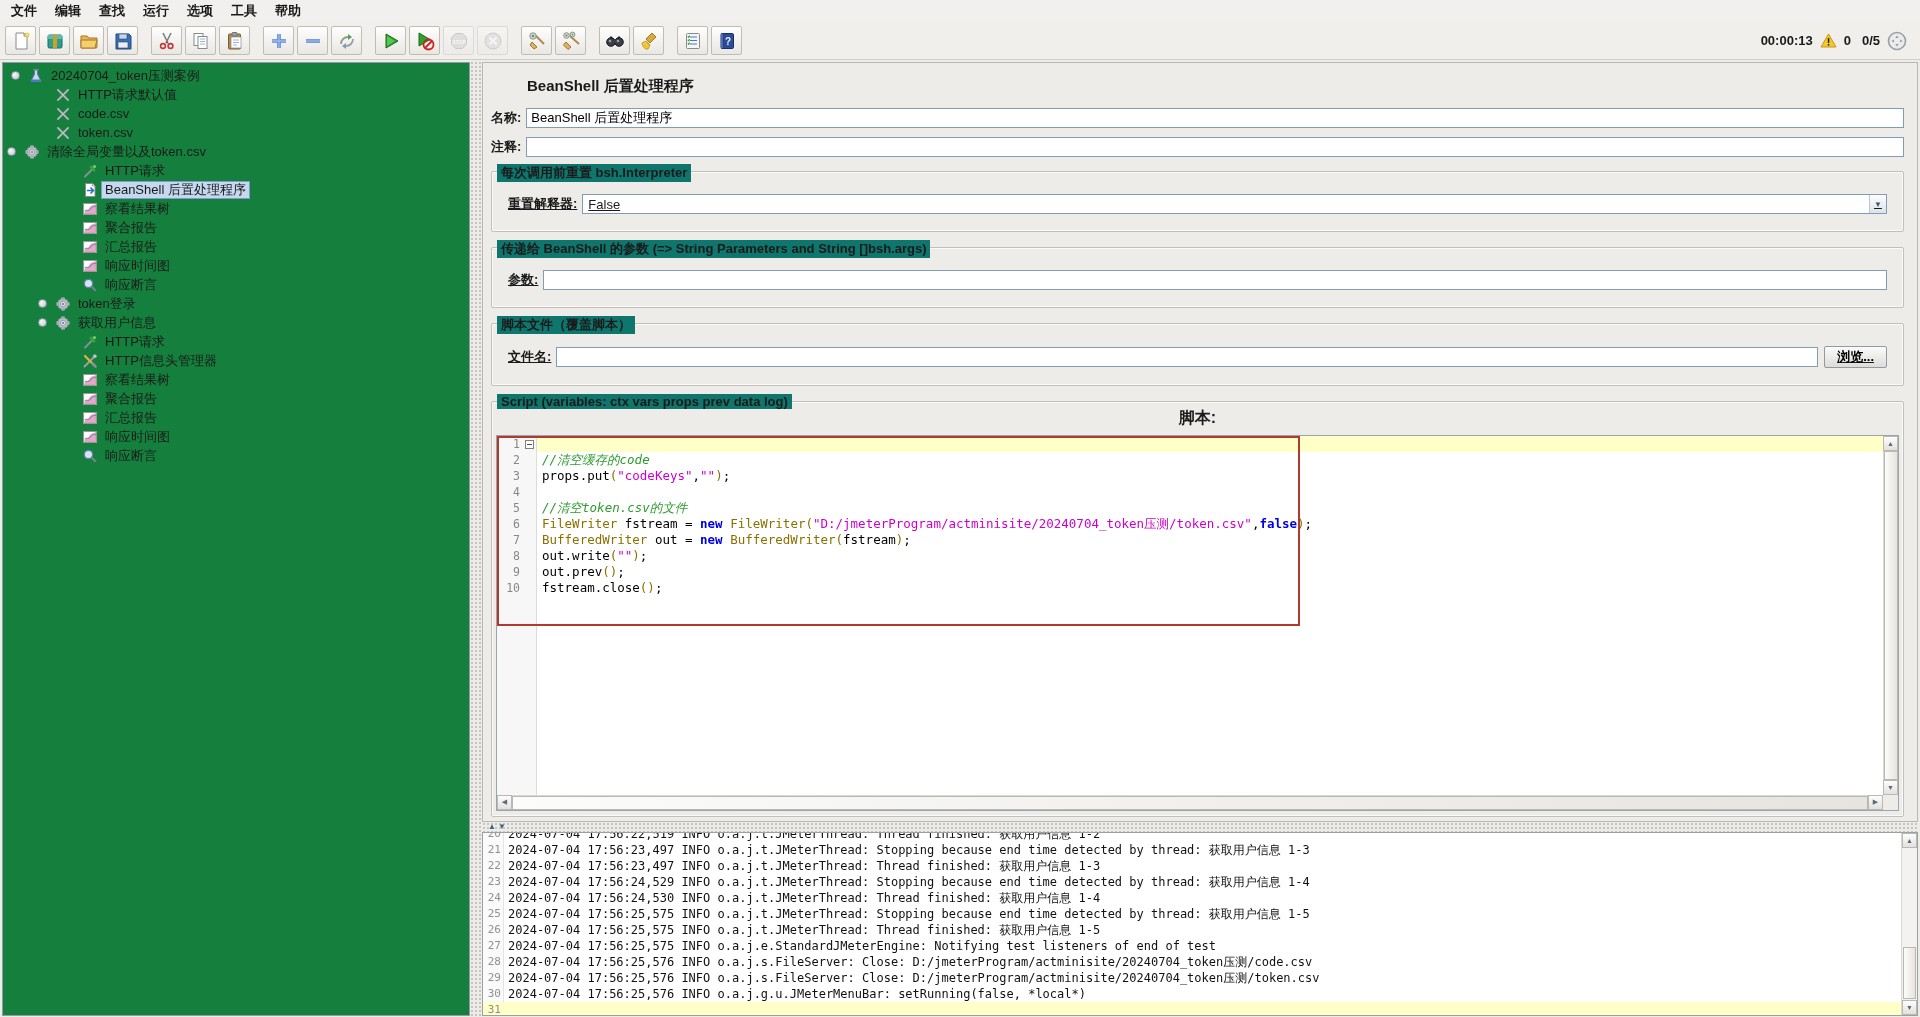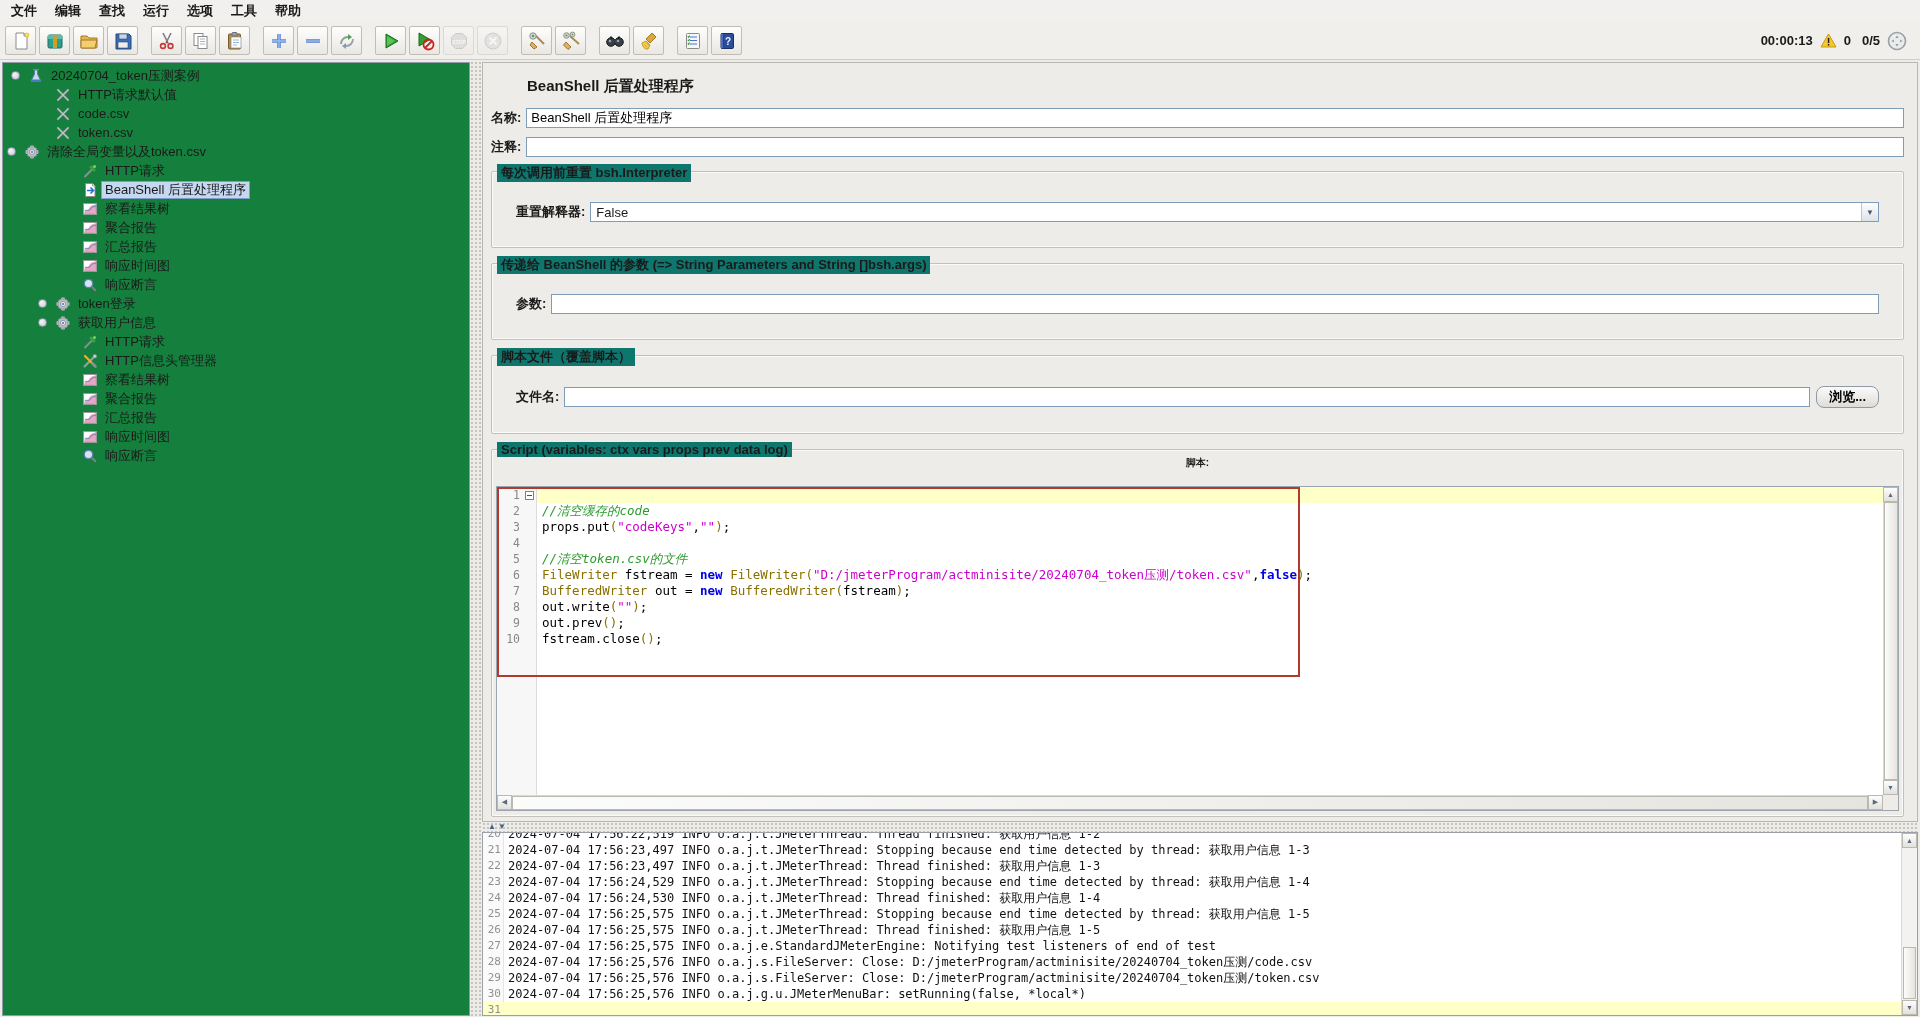--- a/index.html
+++ b/index.html
@@ -41,32 +41,32 @@
                   display:flex; flex-direction:column; overflow:hidden; }
   .page-title { font-size:15px; font-weight:bold; margin:14px 0 12px 36px; }
   .frow { display:flex; align-items:center; margin:0 0 9px 0; }
   .flabel { font-size:13px; font-weight:bold; margin-right:5px; white-space:nowrap; }
   .tfield { flex:1; height:20px; border:1px solid #7F9DB9; background:#fff; font-size:13px;
             font-family:"Liberation Sans",sans-serif; padding:0 4px; }
   .groupbox { border:1px solid #C2C0BA; border-radius:2px; position:relative; padding:14px 8px 9px 8px;
               margin:5px 0 10px 0; box-shadow:inset 0 0 0 1px #FBFAF8; }
   .groupbox > .gtitle { position:absolute; top:-8px; left:5px; background:#0f766e; padding:0 4px;
               font-size:13px; font-weight:bold; }
-  .groupbox .frow { margin:16px; }
+  .groupbox .frow { margin:8px;text-decoration:underline; }
   .combobox { flex:1; height:20px; border:1px solid #7F9DB9; background:#fff; display:flex;
               align-items:center; font-size:13px; position:relative; }
   .combobox .cb-value { flex:1; padding:0 5px; }
   .combobox .cb-arrow { width:17px; height:18px; border-left:1px solid #B9C7D4;
               background:linear-gradient(#FDFDFD,#DDE3EA); display:flex; align-items:center; justify-content:center;
               font-size:8px; color:#44566B; }
-  .btn { height:22px; padding:0 12px; margin-left:6px; border:1px solid #8E9BA6; border-radius:8px;
+  .btn { height:22px; padding:0 12px; margin-left:6px; border:1px solid #8E9BA6; border-radius:2px;
          background:linear-gradient(#FBFBFA,#DEDCD7); font-size:13px; font-weight:bold;
          font-family:"Liberation Sans",sans-serif; }
   .script-group { flex:1; display:flex; flex-direction:column; margin-bottom:4px; padding:4px 4px 5px 4px; }
-  .script-caption { text-align:center; font-size:10px; font-weight:bold; margin:2px 0 16px 0; }
+  .script-caption { text-align:center; font-size:16px; font-weight:bold; margin:2px 0 6px 0; }
 
   
   .code-editor { flex:1; position:relative; border:1px solid #9AA5AE; background:#fff; overflow:hidden; }
   .ce-gutterbg { position:absolute; left:0; top:0; bottom:15px; width:40px; background:#F7F7F7;
                  border-right:1px solid #DCDCDC; }
   .ce-viewport { position:absolute; left:0; top:0; right:15px; bottom:15px; overflow:hidden; }
   .ce-curline { position:absolute; left:0; right:0; top:0; height:16px; background:#FFFFC8; }
   .ce-rows { position:relative; }
   .code-row { height:16px; display:flex; font-family:"DejaVu Sans Mono",monospace; font-size:12.5px;
               line-height:16px; white-space:pre; }

